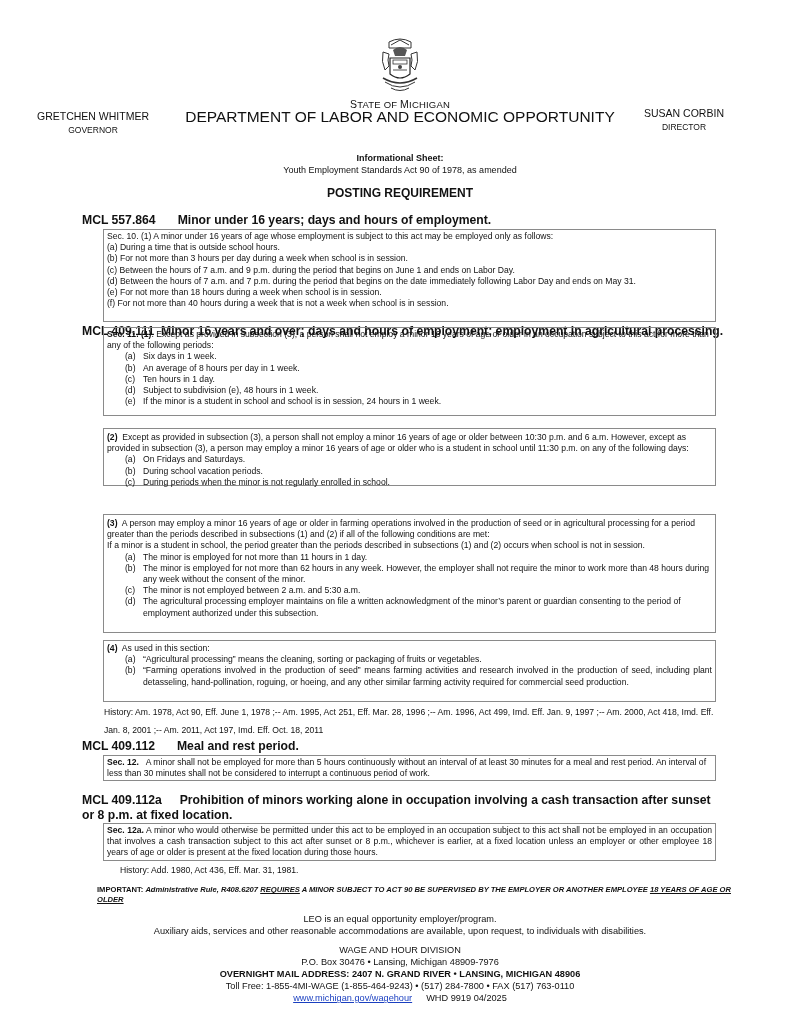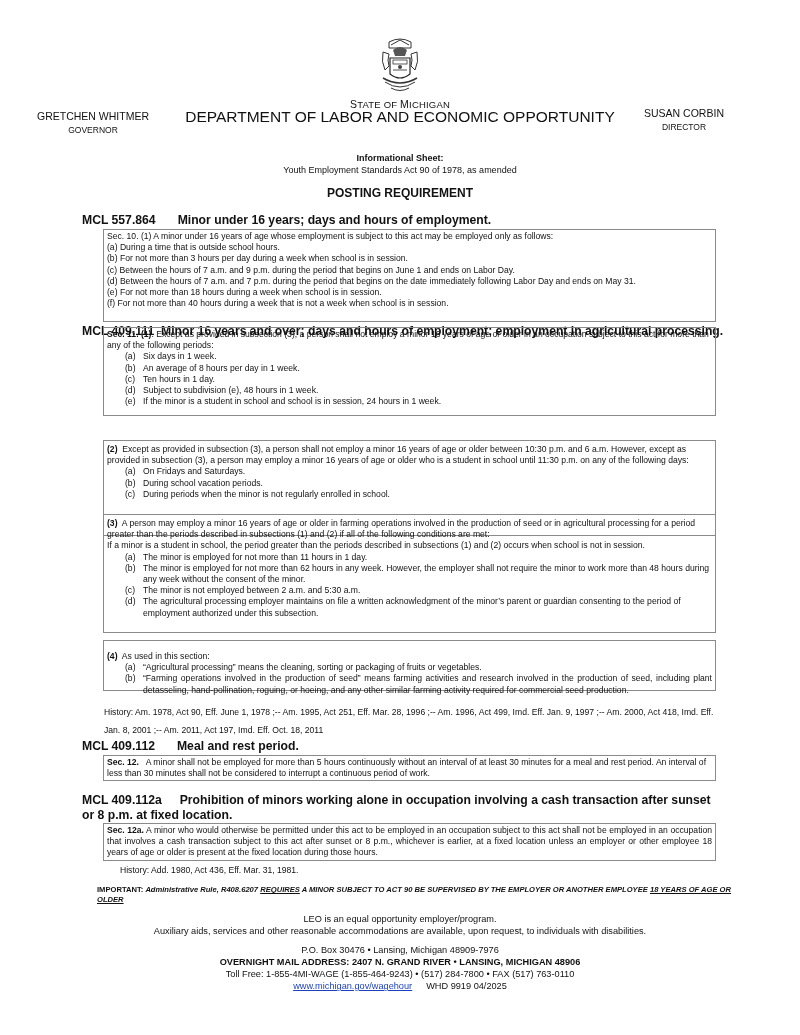--- a/index.html
+++ b/index.html
@@ -106,21 +106,21 @@
   <div class="item">
       <span class="lbl">(d)</span>
       <span class="txt">Subject to subdivision (e), 48 hours in 1 week.</span>
     </div>
   <div class="item">
       <span class="lbl">(e)</span>
       <span class="txt">If the minor is a student in school and school is in session, 24 hours in 1 week.</span>
     </div>
 </div>
 
-<div class="box" style="top:428px;height:96px;padding-top:3px;margin-top:12px;">
+<div class="box" style="top:428px;height:58px;padding-top:3px;">
   <p><b>(2)</b><span style="white-space:pre-wrap;">  Except as provided in subsection (3), a person shall not employ a minor 16 years of age or older between 10:30 p.m. and 6 a.m. However, except as provided in subsection (3), a person may employ a minor 16 years of age or older who is a student in school until 11:30 p.m. on any of the following days:</span></p>
   <div class="item">
       <span class="lbl">(a)</span>
       <span class="txt">On Fridays and Saturdays.</span>
     </div>
   <div class="item">
       <span class="lbl">(b)</span>
       <span class="txt">During school vacation periods.</span>
     </div>
   <div class="item">
@@ -143,21 +143,21 @@
   <div class="item">
       <span class="lbl">(c)</span>
       <span class="txt">The minor is not employed between 2 a.m. and 5:30 a.m.</span>
     </div>
   <div class="item">
       <span class="lbl">(d)</span>
       <span class="txt">The agricultural processing employer maintains on file a written acknowledgment of the minor’s parent or guardian consenting to the period of employment authorized under this subsection.</span>
     </div>
 </div>
 
-<div class="box" style="top:640px;height:51px;padding-top:10px;">
+<div class="box" style="top:640px;height:62px;padding-top:2px;">
   <p><b>(4)</b><span style="white-space:pre-wrap;">  As used in this section:</span></p>
   <div class="item">
       <span class="lbl">(a)</span>
       <span class="txt">“Agricultural processing” means the cleaning, sorting or packaging of fruits or vegetables.</span>
     </div>
   <div class="item">
       <span class="lbl">(b)</span>
       <span class="txt just">“Farming operations involved in the production of seed” means farming activities and research involved in the production of seed, including plant detasseling, hand-pollination, roguing, or hoeing, and any other similar farming activity required for commercial seed production.</span>
     </div>
 </div>
@@ -180,19 +180,20 @@
 
 <div class="abs important">
   <span>IMPORTANT: </span><i>Administrative Rule, R408.6207 </i><i class="u">REQUIRES</i><i> A MINOR SUBJECT TO ACT 90 BE SUPERVISED BY THE EMPLOYER OR ANOTHER EMPLOYEE </i><i class="u">18 YEARS OF AGE OR OLDER</i>
 </div>
 
 <div class="abs footer" style="top:913px;">
   <div>LEO is an equal opportunity employer/program.</div>
   <div>Auxiliary aids, services and other reasonable accommodations are available, upon request, to individuals with disabilities.</div>
 </div>
 <div class="abs footer" style="top:944px;">
+  <div>WAGE AND HOUR DIVISION</div>
   <div>P.O. Box 30476 • Lansing, Michigan 48909-7976</div>
   <div style="font-weight:bold;">OVERNIGHT MAIL ADDRESS: 2407 N. GRAND RIVER • LANSING, MICHIGAN 48906</div>
   <div>Toll Free: 1-855-4MI-WAGE (1-855-464-9243) • (517) 284-7800 • FAX (517) 763-0110</div>
   <div>
     <span class="link">www.michigan.gov/wagehour</span><span style="display:inline-block;width:14px;"></span><span>WHD 9919 04/2025</span>
   </div>
 </div>
 
 </body></html>

